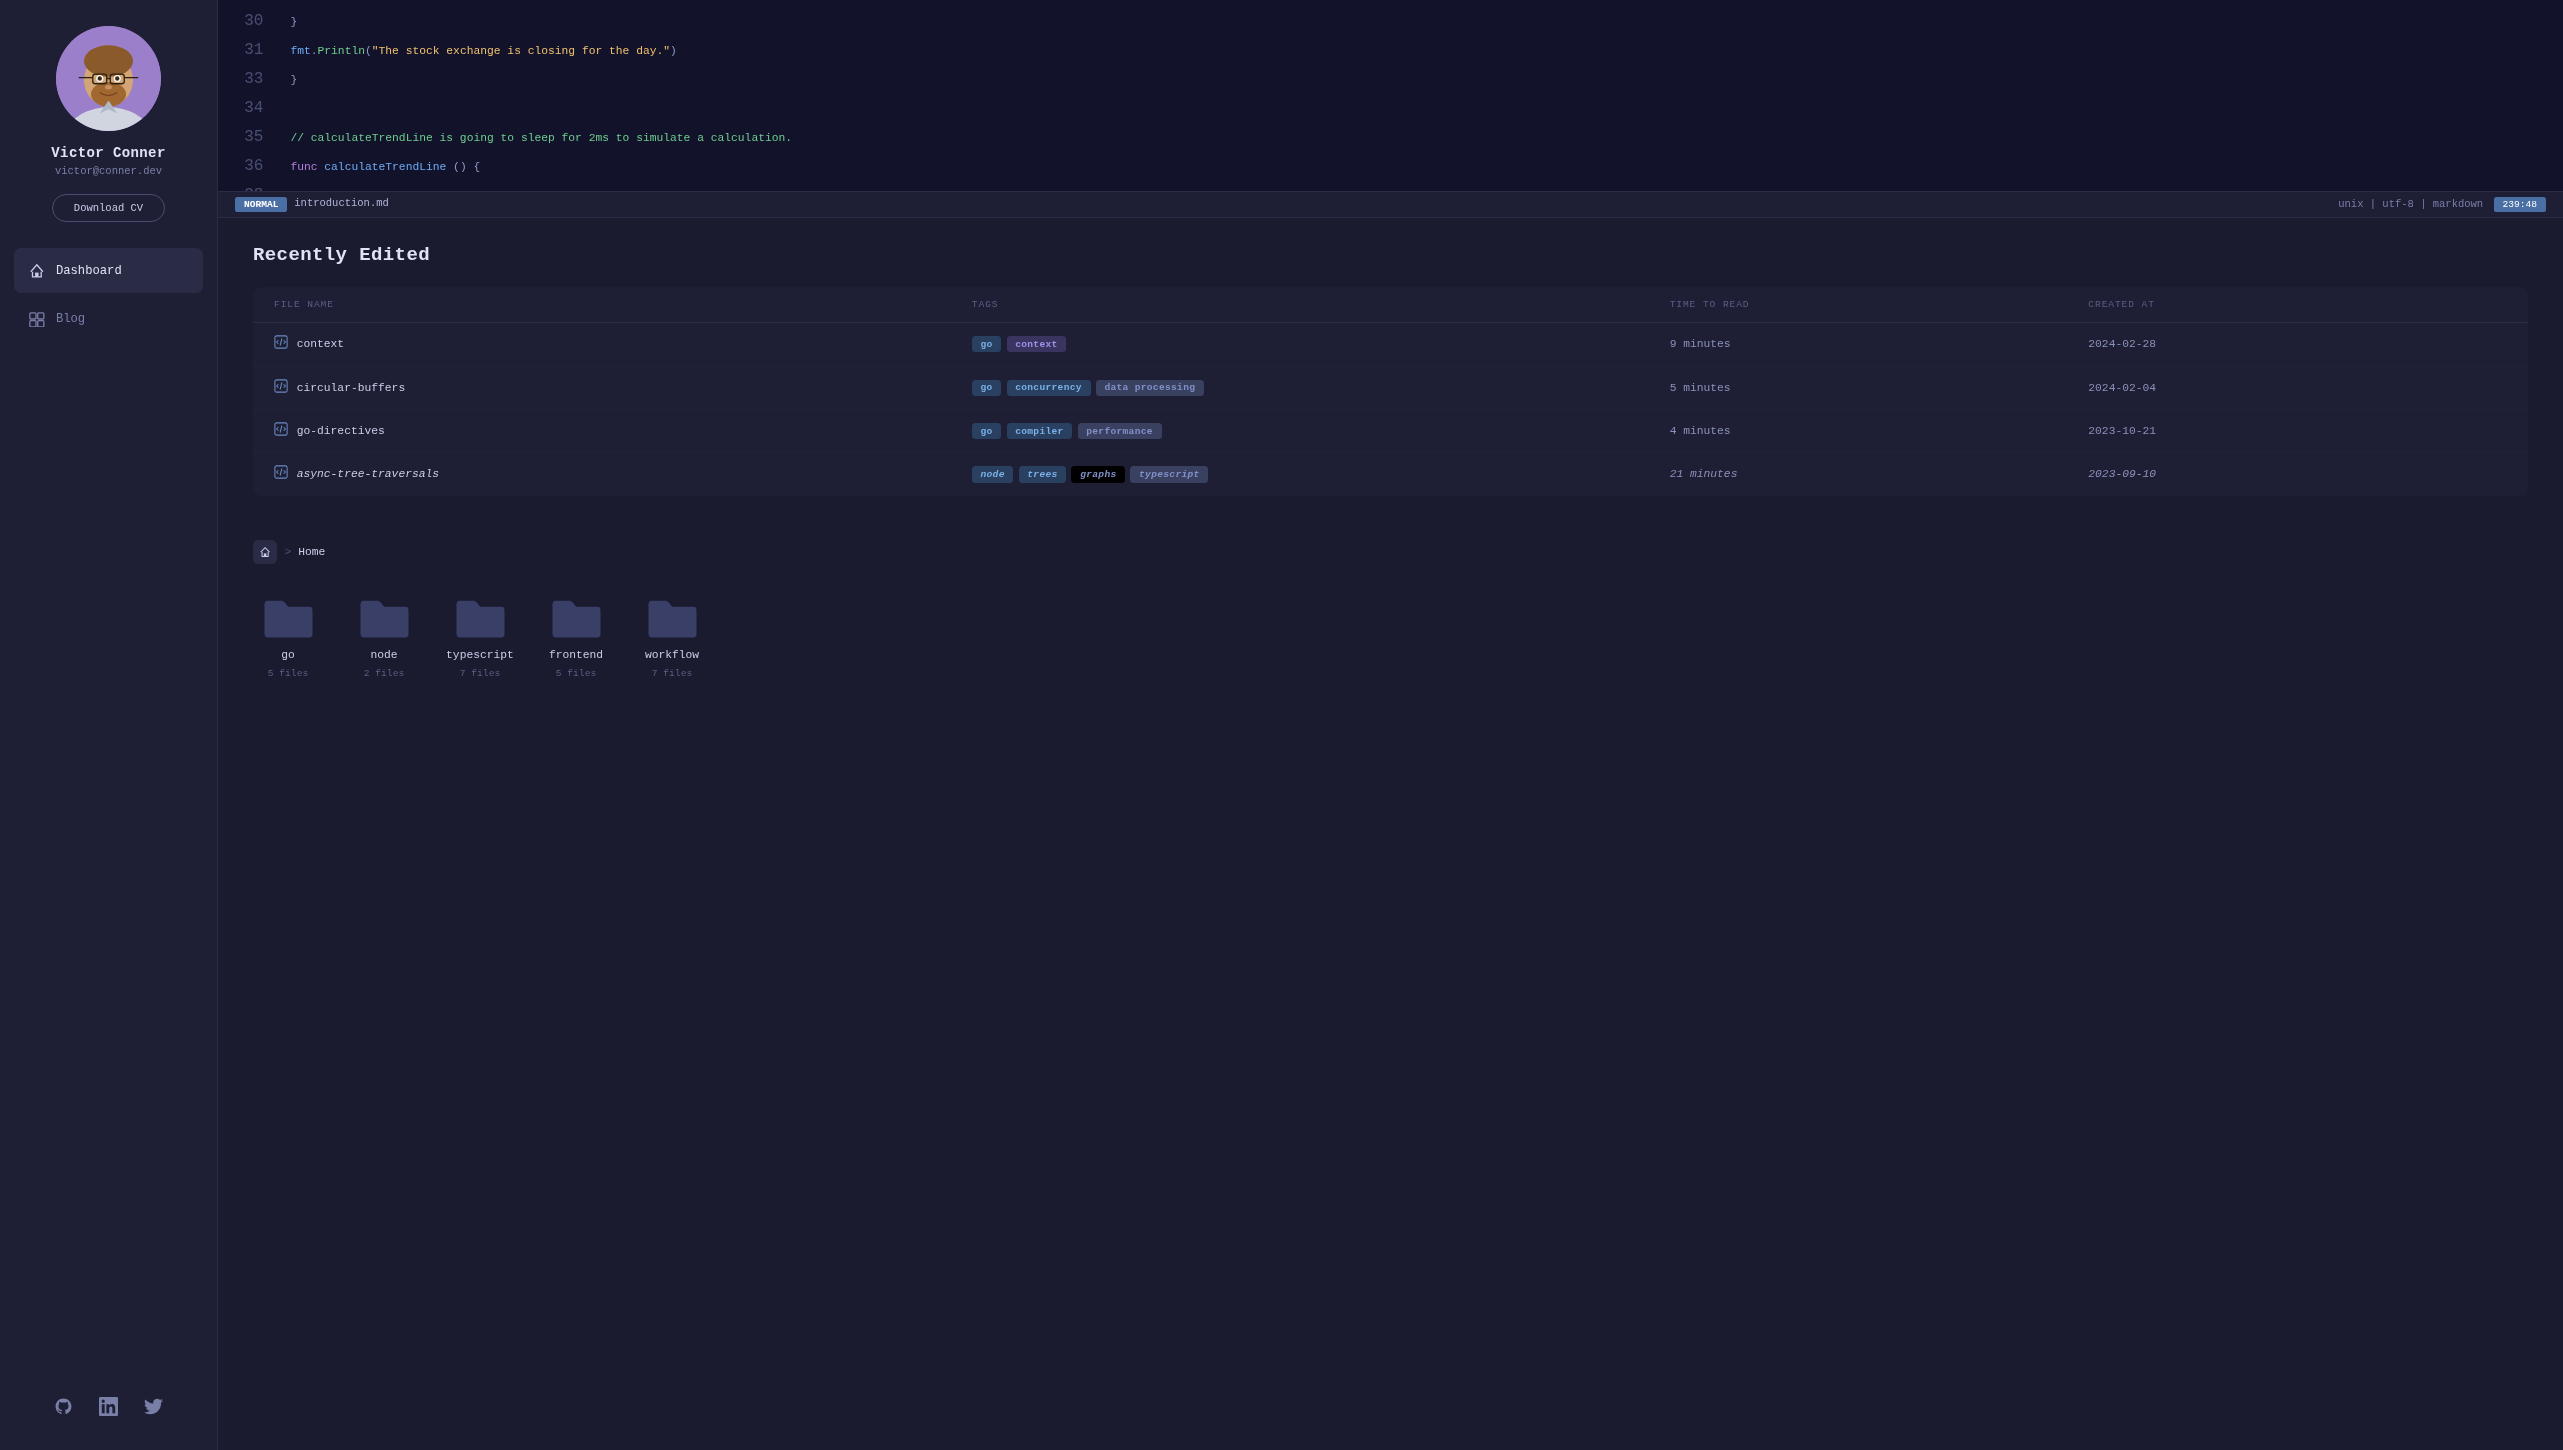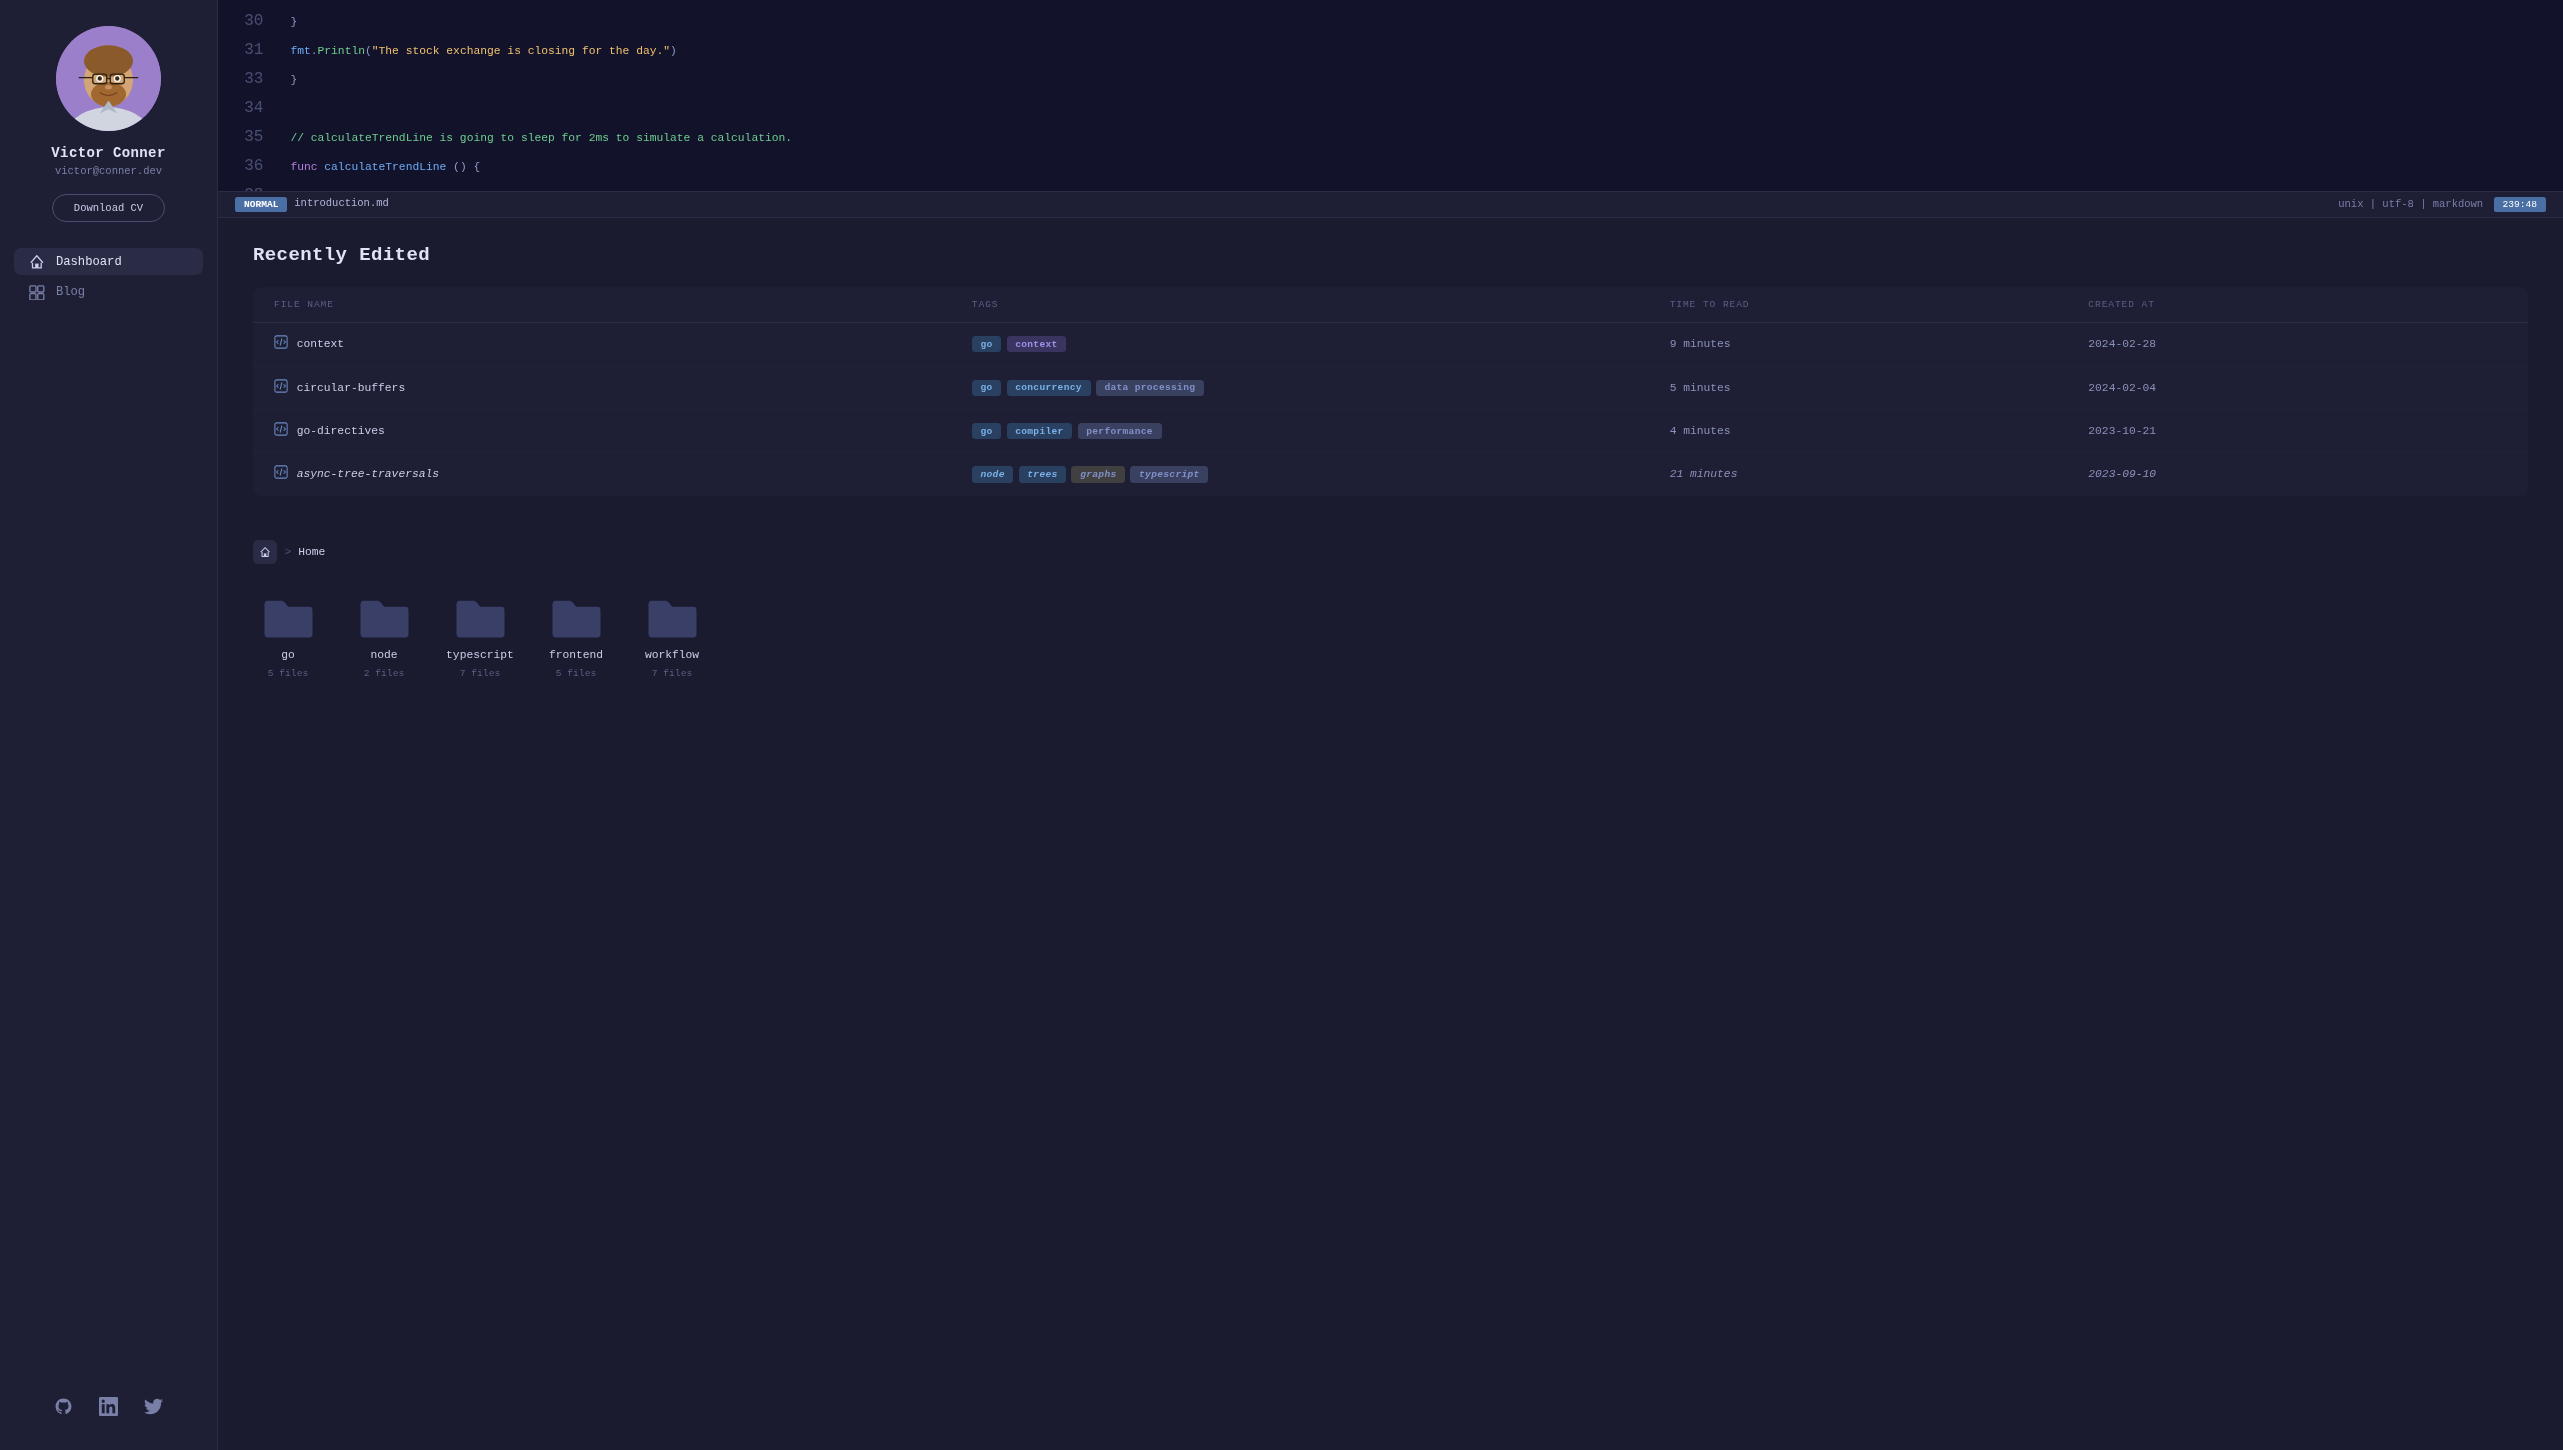--- a/index.html
+++ b/index.html
@@ -71,21 +71,21 @@
 
     .nav-items {
       width: 100%;
       padding: 0 14px;
     }
 
     .nav-item {
       display: flex;
       align-items: center;
       gap: 10.5px;
-      padding: 5px 14px;
+      padding: 14px 14px;
       border-radius: 7px;
       cursor: pointer;
       color: #7a7fa8;
       font-size: 12.2px;
       margin-bottom: 3.5px;
     }
 
     .nav-item.active {
       background: #2a2b45;
       color: #e0e3f5;
@@ -271,21 +271,21 @@
     }
 
     .tag-go { background: #2a4060; color: #7ab0e8; }
     .tag-context { background: #3a3560; color: #a090e8; }
     .tag-concurrency { background: #2a4060; color: #7ab0e8; }
     .tag-data-processing { background: #3a4060; color: #8090c8; }
     .tag-compiler { background: #2a4060; color: #7ab0e8; }
     .tag-performance { background: #3a4060; color: #8090c8; }
     .tag-node { background: #2a4060; color: #7ab0e8; }
     .tag-trees { background: #2a4060; color: #7ab0e8; }
-    .tag-graphs { background: #404040; color: #8090c8; }
+    .tag-graphs { background: #000000; color: #8090c8; }
     .tag-typescript { background: #3a4060; color: #8090c8; }
 
     .time-cell { color: #8b90b8; font-size: 11.3px; }
     .date-cell { color: #8b90b8; font-size: 11.3px; }
 
     
     .breadcrumb {
       display: flex;
       align-items: center;
       gap: 7px;

